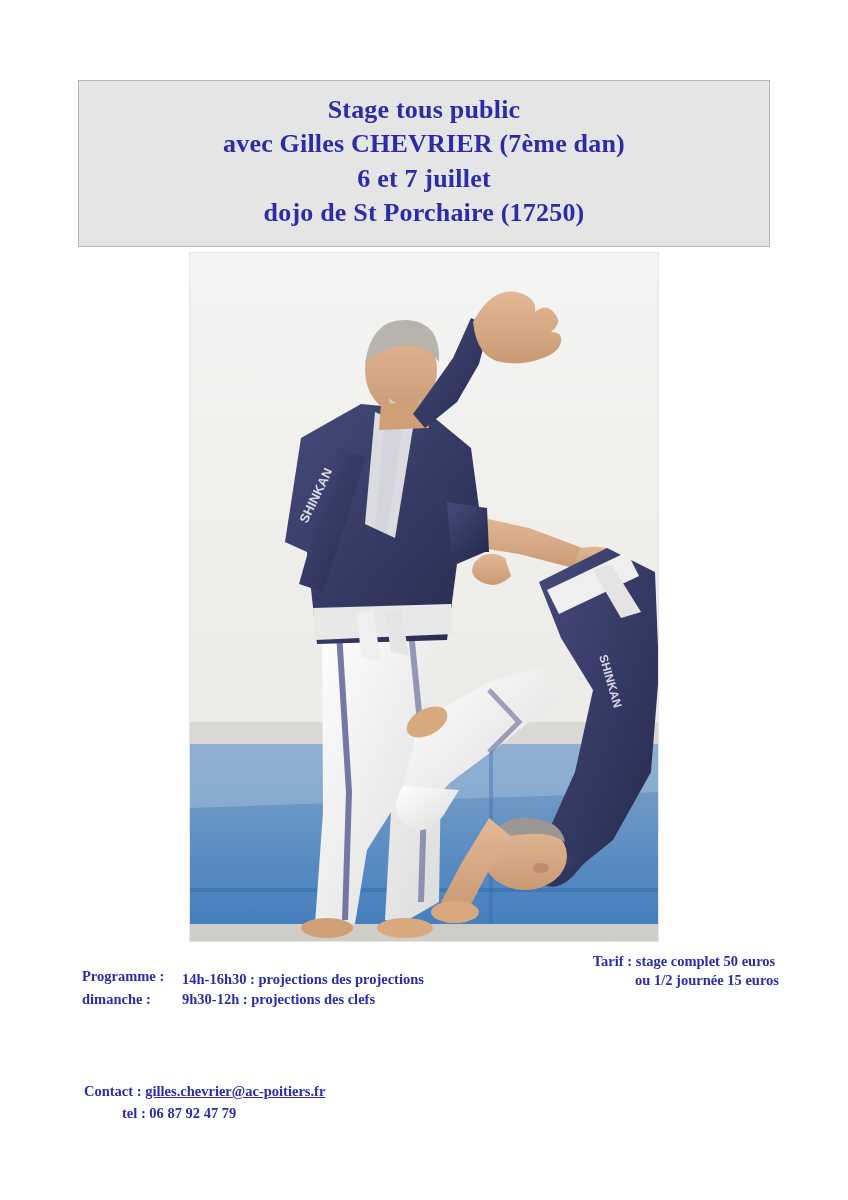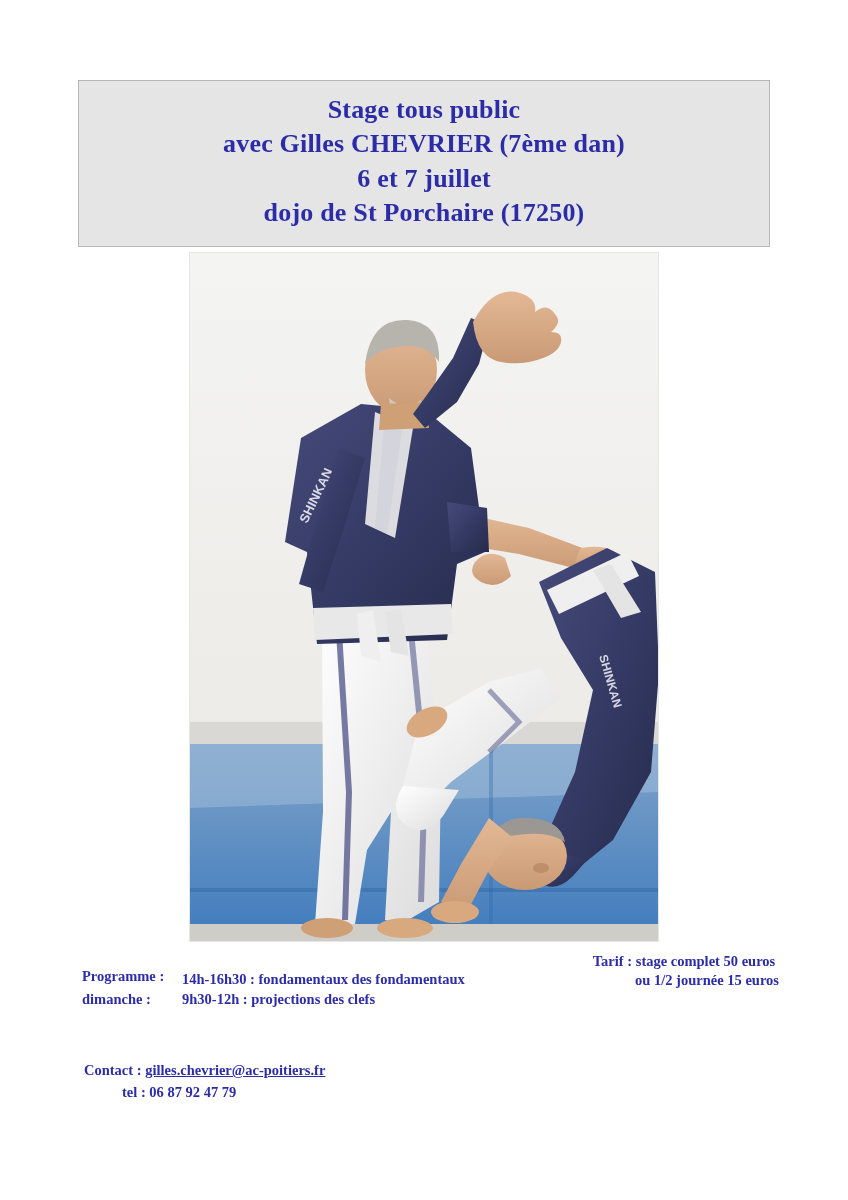--- a/index.html
+++ b/index.html
@@ -90,21 +90,21 @@
     width: 330px;
     text-align: center;
     line-height: 1.34;
   }
   .tarif-l1 { padding-left: 38px; }
   .tarif-l2 { padding-left: 84px; }
 
   .contact {
     position: absolute;
     left: 84px;
-    top: 112px;
+    top: 133px;
     line-height: 1.5;
   }
   .contact .mail {
     text-decoration: underline;
   }
   .contact .tel {
     display: block;
     padding-left: 38px;
   }
 </style>
@@ -214,21 +214,21 @@
   </svg>
 </div>
 
 <div class="info">
 
   <div class="programme-label">Programme :</div>
 
   <div class="sched">
     <div class="sched-row">
       <span class="sched-day"></span>
-      <span class="sched-txt">14h-16h30 : fondamentaux des fondamentaux</span>
+      <span class="sched-txt">14h-16h30 : projections des projections</span>
     </div>
     <div class="sched-row">
       <span class="sched-day">dimanche :</span>
       <span class="sched-txt">9h30-12h : projections des clefs</span>
     </div>
   </div>
 
   <div class="tarif">
     <div class="tarif-l1">Tarif : stage complet 50 euros</div>
     <div class="tarif-l2">ou 1/2 journée 15 euros</div>

